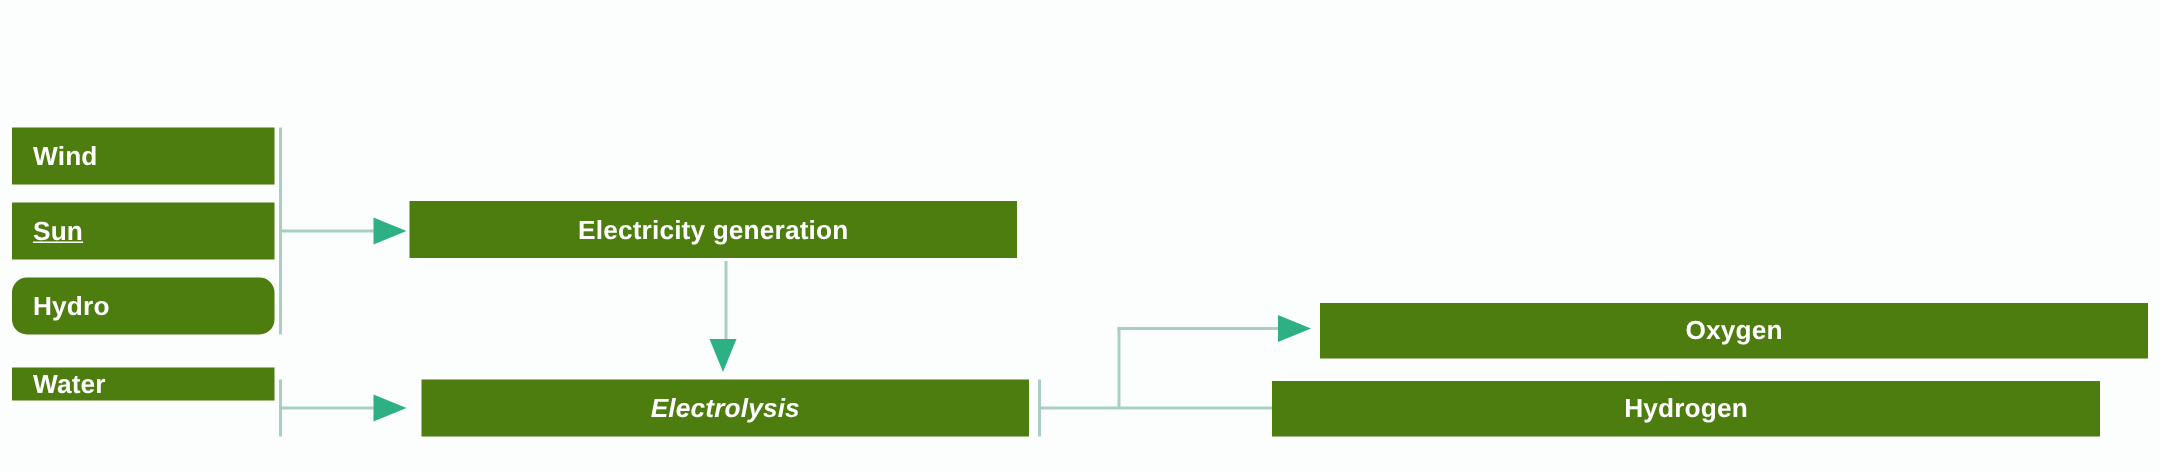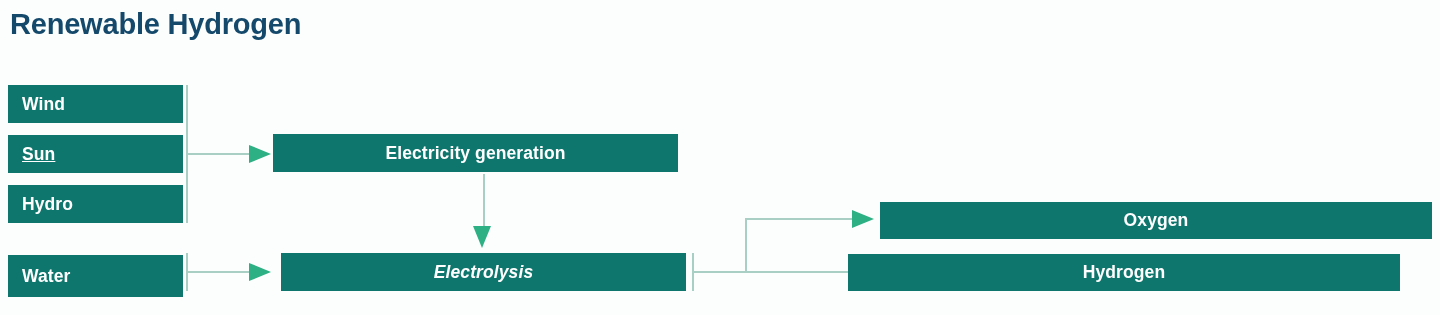--- a/index.html
+++ b/index.html
@@ -29,41 +29,41 @@
     font-weight: bold;
     letter-spacing: -0.2px;
     color: #15496b;
     white-space: nowrap;
   }
 
   
   .node {
     position: absolute;
     box-sizing: border-box;
-    background: #0f766e;
+    background: #4d7c0f;
     color: #ffffff;
     font-size: 17.5px;
     font-weight: bold;
     display: flex;
     align-items: center;
     letter-spacing: 0.1px;
     white-space: nowrap;
   }
   .node.left-align {
     justify-content: flex-start;
     padding-left: 14px;
   }
   .node.center-align {
     justify-content: center;
   }
 
   .node-wind      { left: 8px;   top: 85px;  width: 175px; height: 38px; }
   .node-sun       { left: 8px;   top: 135px; width: 175px; height: 38px; text-decoration: underline; }
-  .node-hydro     { left: 8px;   top: 185px; width: 175px; height: 38px; }
-  .node-water     { left: 8px;   top: 255px; width: 175px; height: 42px; }
+  .node-hydro     { left: 8px;   top: 185px; width: 175px; height: 38px; border-radius: 10px; }
+  .node-water     { left: 8px;   top: 245px; width: 175px; height: 22px; }
   .node-elecgen   { left: 273px; top: 134px; width: 405px; height: 38px; }
   .node-electro   { left: 281px; top: 253px; width: 405px; height: 38px; font-style: italic; }
   .node-oxygen    { left: 880px; top: 202px; width: 552px; height: 37px; }
   .node-hydrogen  { left: 848px; top: 254px; width: 552px; height: 37px; }
 
   
   .vline {
     position: absolute;
     width: 2px;
     background: #a9cfc5;
@@ -111,21 +111,20 @@
     top: 174px;
     height: 54px;
   }
   .ah-electro { left: 473px; top: 226px; }
 </style>
 </head>
 <body>
 
 <div id="stage">
 
-  <div class="title">Renewable Hydrogen</div>
 
   <div class="vline bus-sources"></div>
   <div class="hline feed-sun"></div>
   <div class="arrow-head arrow-right ah-sun"></div>
 
   <div class="vline vfeed-electro"></div>
   <div class="arrow-head arrow-down ah-electro"></div>
 
   <div class="vline bus-water"></div>
   <div class="hline feed-water"></div>

